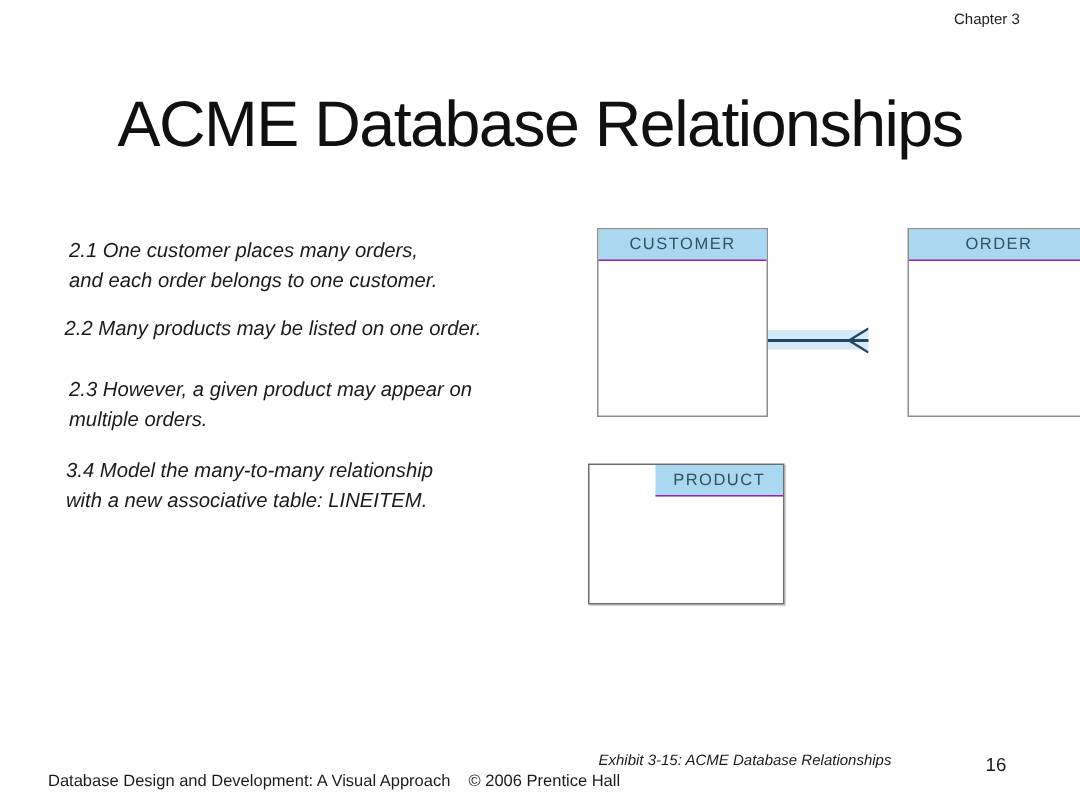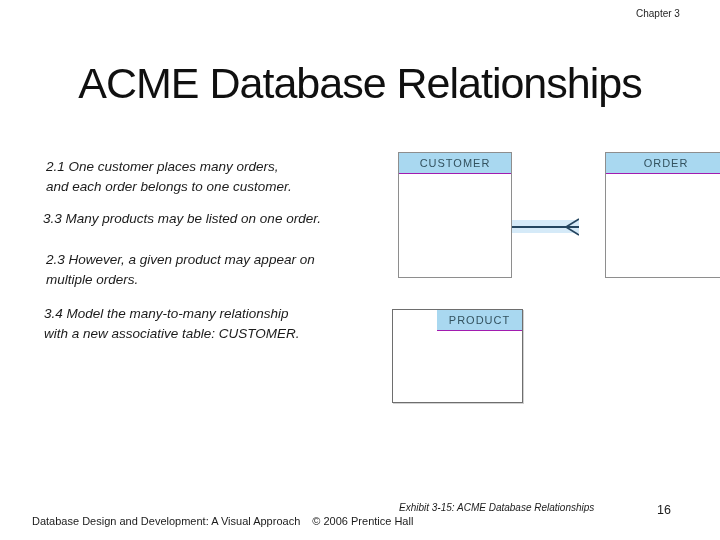--- a/index.html
+++ b/index.html
@@ -147,29 +147,29 @@
 
   <div class="chapter">Chapter 3</div>
 
   <h1 class="title">ACME Database Relationships</h1>
 
   <p class="note note-1">
     <span>2.1 One customer places many orders,</span><br>
     <span>and each order belongs to one customer.</span>
   </p>
   <p class="note note-2">
-    <span>3.3 Many products may be listed on one order.</span>
+    <span>2.2 Many products may be listed on one order.</span>
   </p>
   <p class="note note-3">
     <span>2.3 However, a given product may appear on</span><br>
     <span>multiple orders.</span>
   </p>
   <p class="note note-4">
     <span>3.4 Model the many-to-many relationship</span><br>
-    <span>with a new associative table: CUSTOMER.</span>
+    <span>with a new associative table: LINEITEM.</span>
   </p>
 
   <div class="rel-band"></div>
   <div class="rel-line"></div>
   <svg class="crow-foot" viewBox="0 0 14 18" xmlns="http://www.w3.org/2000/svg">
     <line x1="1" y1="9" x2="14" y2="1" stroke="#24455f" stroke-width="1.6"></line>
     <line x1="1" y1="9" x2="14" y2="17" stroke="#24455f" stroke-width="1.6"></line>
   </svg>
 
   <div class="entity entity-customer">

